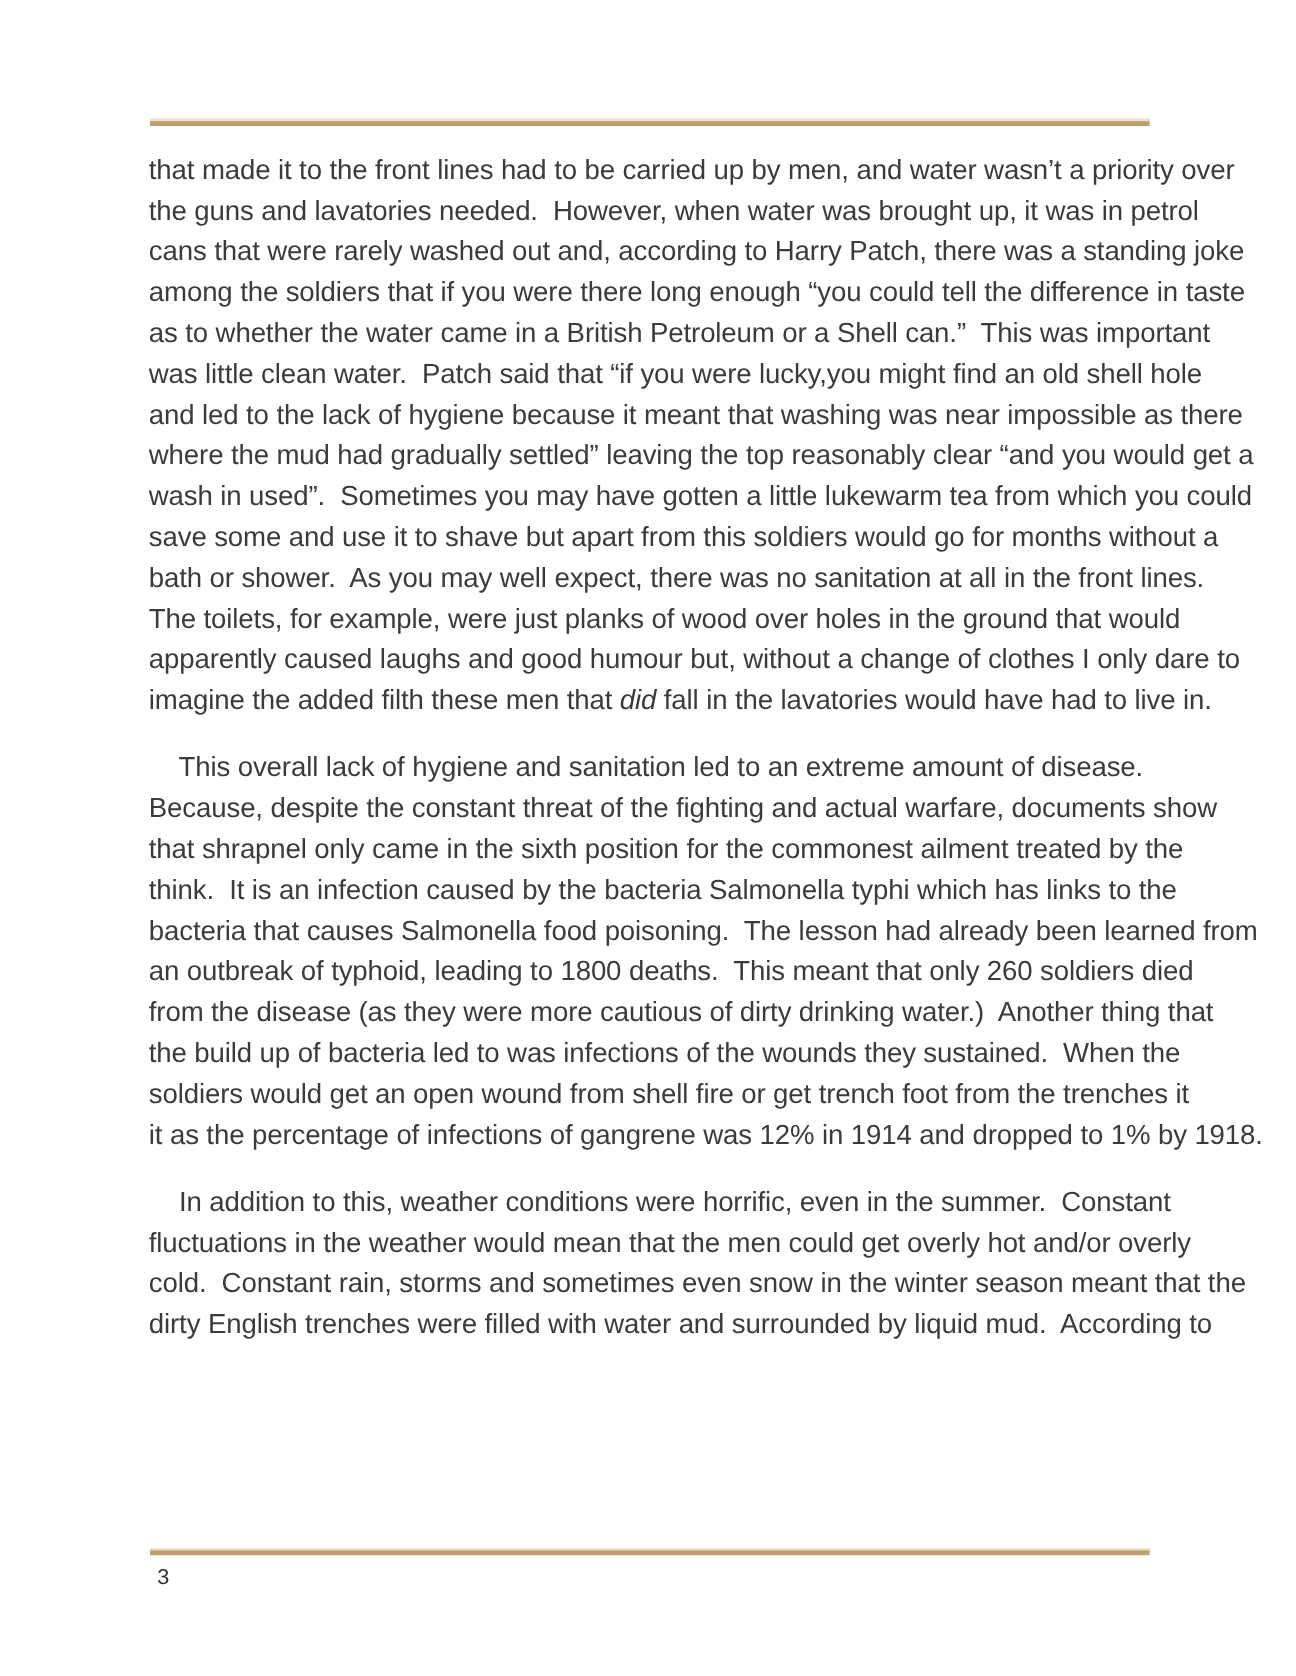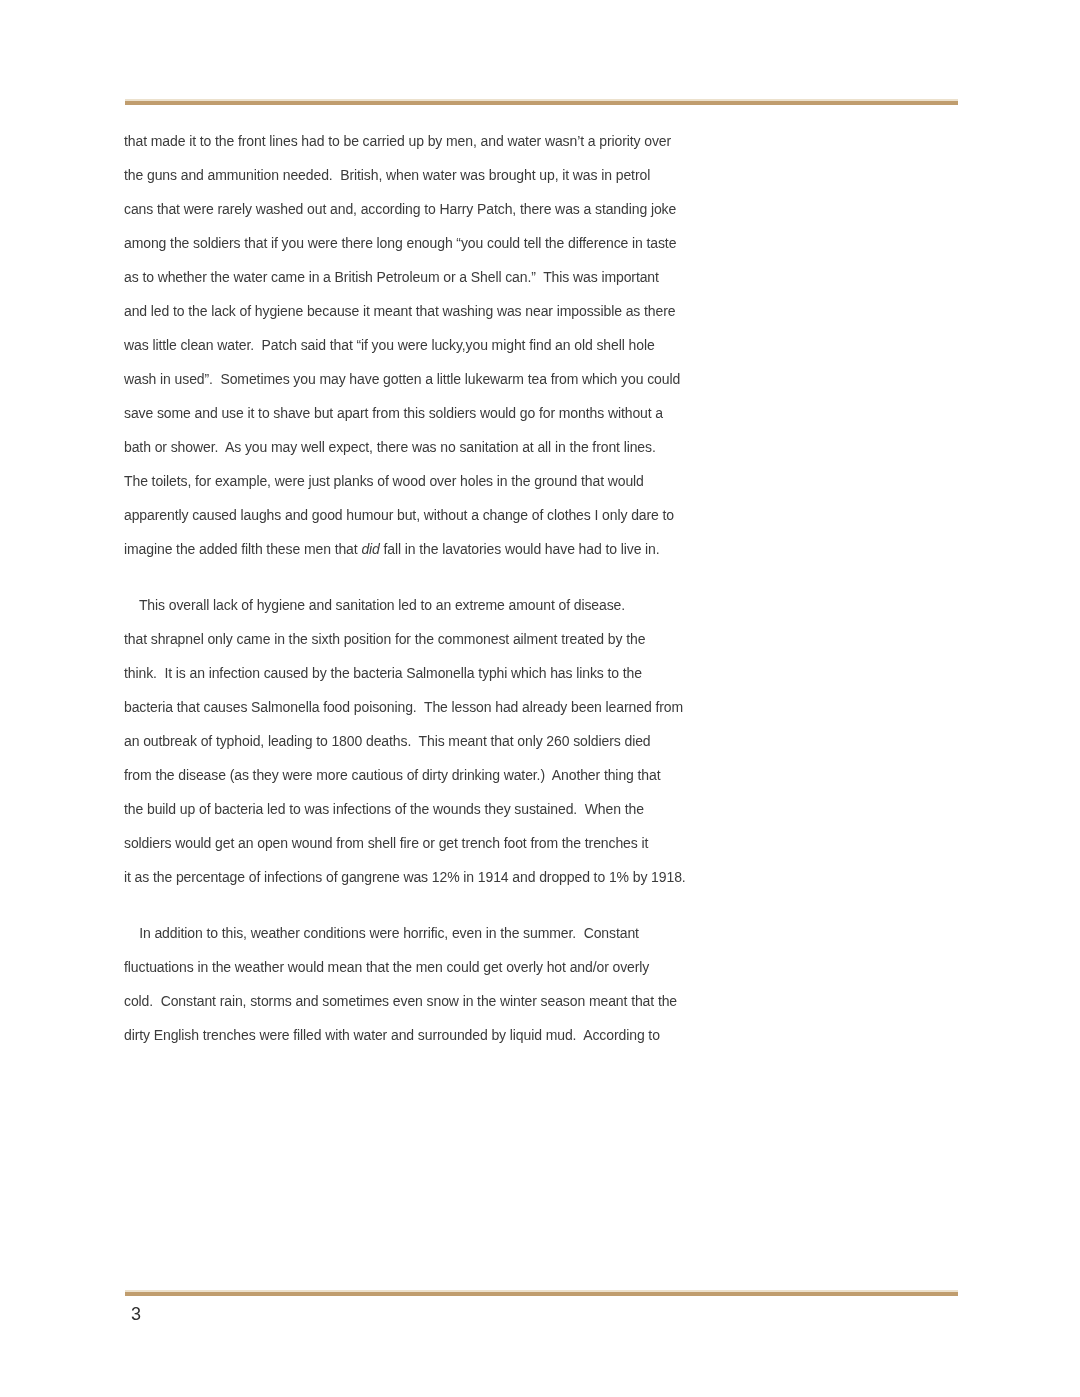--- a/index.html
+++ b/index.html
@@ -34,21 +34,21 @@
     border-top: 2px solid var(--accent-light);
   }
   .rule-top { top: 99px; }
   .rule-bottom { top: 1290px; }
   .content {
     position: absolute;
     left: 124px;
     top: 124px;
     width: 840px;
     color: var(--text-color);
-    font-size: 14px;
+    font-size: 23px;
     line-height: 34px;
     letter-spacing: -0.1px;
   }
   .paragraph { margin: 0 0 22px 0; }
   .line { white-space: pre; }
   .line em { }
   .page-number {
     position: absolute;
     left: 131px;
     top: 1301px;
@@ -59,35 +59,37 @@
   }
 </style>
 </head>
 <body>
 
 <div class="page">
   <div class="rule rule-top"></div>
   <div class="content">
       <div class="paragraph">
         <div class="line">that made it to the front lines had to be carried up by men, and water wasn’t a priority over</div>
-        <div class="line">the guns and ammunition needed.  British, when water was brought up, it was in petrol</div>
+        <div class="line">the guns and lavatories needed.  However, when water was brought up, it was in petrol</div>
         <div class="line">cans that were rarely washed out and, according to Harry Patch, there was a standing joke</div>
         <div class="line">among the soldiers that if you were there long enough “you could tell the difference in taste</div>
         <div class="line">as to whether the water came in a British Petroleum or a Shell can.”  This was important</div>
+        <div class="line">was little clean water.  Patch said that “if you were lucky,you might find an old shell hole</div>
         <div class="line">and led to the lack of hygiene because it meant that washing was near impossible as there</div>
-        <div class="line">was little clean water.  Patch said that “if you were lucky,you might find an old shell hole</div>
+        <div class="line">where the mud had gradually settled” leaving the top reasonably clear “and you would get a</div>
         <div class="line">wash in used”.  Sometimes you may have gotten a little lukewarm tea from which you could</div>
         <div class="line">save some and use it to shave but apart from this soldiers would go for months without a</div>
         <div class="line">bath or shower.  As you may well expect, there was no sanitation at all in the front lines.</div>
         <div class="line">The toilets, for example, were just planks of wood over holes in the ground that would</div>
         <div class="line">apparently caused laughs and good humour but, without a change of clothes I only dare to</div>
         <div class="line">imagine the added filth these men that <em>did</em> fall in the lavatories would have had to live in.</div>
       </div>
       <div class="paragraph">
         <div class="line">    This overall lack of hygiene and sanitation led to an extreme amount of disease.</div>
+        <div class="line">Because, despite the constant threat of the fighting and actual warfare, documents show</div>
         <div class="line">that shrapnel only came in the sixth position for the commonest ailment treated by the</div>
         <div class="line">think.  It is an infection caused by the bacteria Salmonella typhi which has links to the</div>
         <div class="line">bacteria that causes Salmonella food poisoning.  The lesson had already been learned from</div>
         <div class="line">an outbreak of typhoid, leading to 1800 deaths.  This meant that only 260 soldiers died</div>
         <div class="line">from the disease (as they were more cautious of dirty drinking water.)  Another thing that</div>
         <div class="line">the build up of bacteria led to was infections of the wounds they sustained.  When the</div>
         <div class="line">soldiers would get an open wound from shell fire or get trench foot from the trenches it</div>
         <div class="line">it as the percentage of infections of gangrene was 12% in 1914 and dropped to 1% by 1918.</div>
       </div>
       <div class="paragraph">

